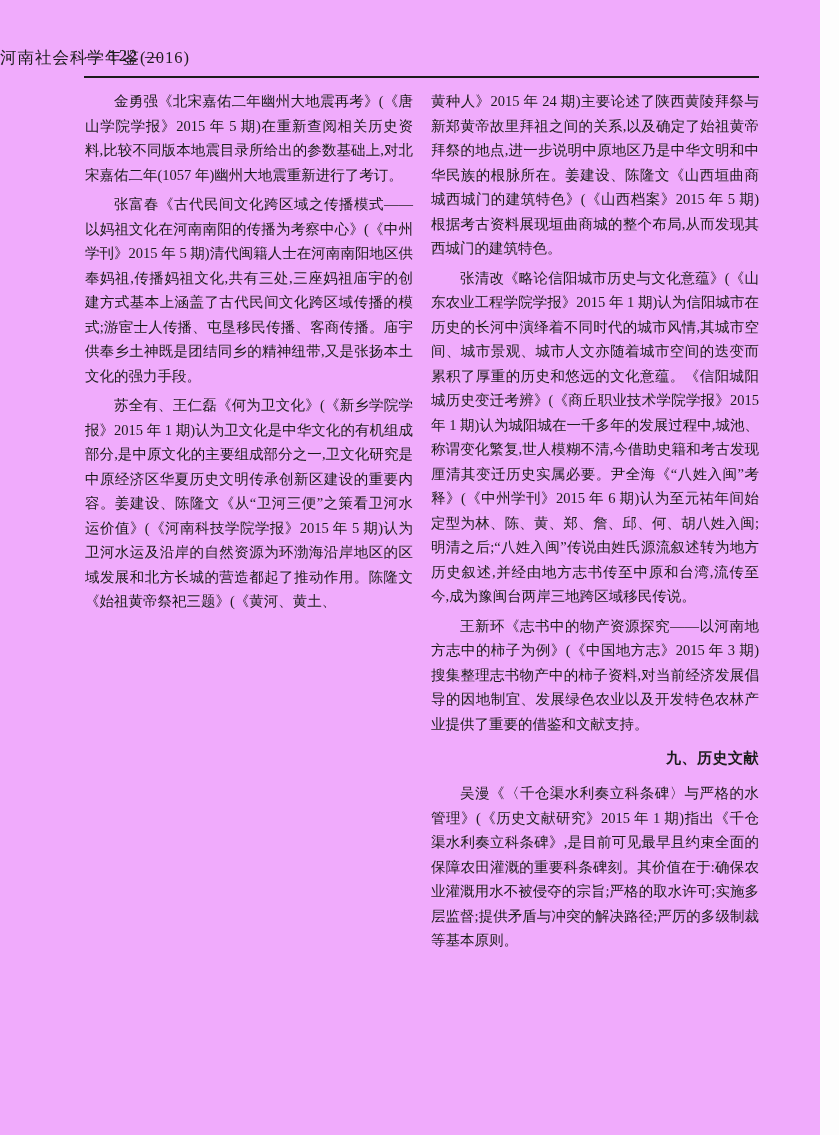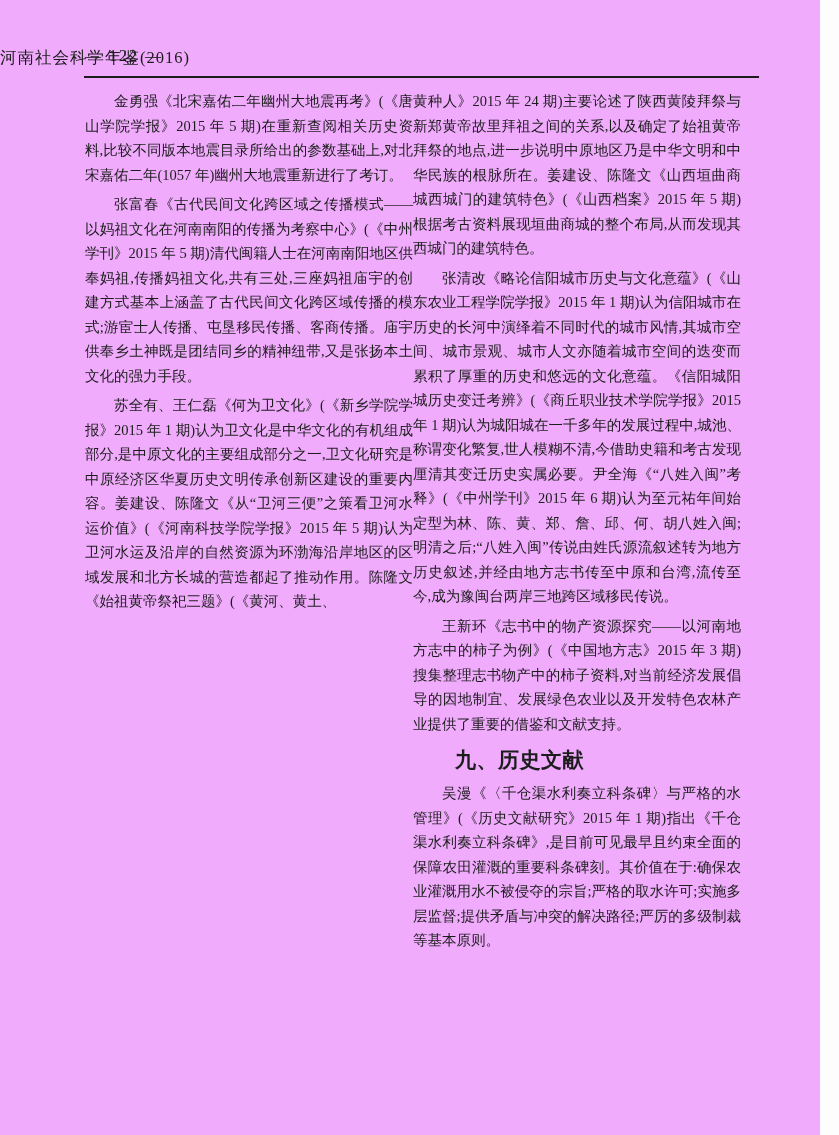--- a/index.html
+++ b/index.html
@@ -25,37 +25,38 @@
     font-size:16.5px;
     letter-spacing:1px;
   }
   .header-rule {
     position:absolute; top:76px; left:84px;
     width:675px; height:2px;
     background:#1c1c1c;
   }
   .columns {
     position:absolute; top:89px; left:85px; width:674px;
-    display:flex; 
+    display:flex; gap:18px;
   }
   .col { width:328px; }
   .para {
     margin:0 0 5px 0; padding:0;
     font-size:14.5px; line-height:24.5px;
     text-align:justify;
     text-indent:2em;
   }
   .para.no-indent { text-indent:0; }
   .section-heading {
-    font-family:Liberation Serif, serif;
+    font-family:Liberation Mono, monospace;
     font-weight:bold;
-    font-size:21px; line-height:24px;
+    font-size:15px; line-height:24px;
     margin:12px 0 9px 0;
     text-indent:2em;
     letter-spacing:0.5px;
+    text-align:right;
   }
 </style>
 </head>
 <body>
 
 <div class="page">
   <span class="page-num">— 122 —</span>
   <span class="page-title">河南社会科学年鉴(2016)</span>
   <div class="header-rule"></div>
   <main class="columns">

